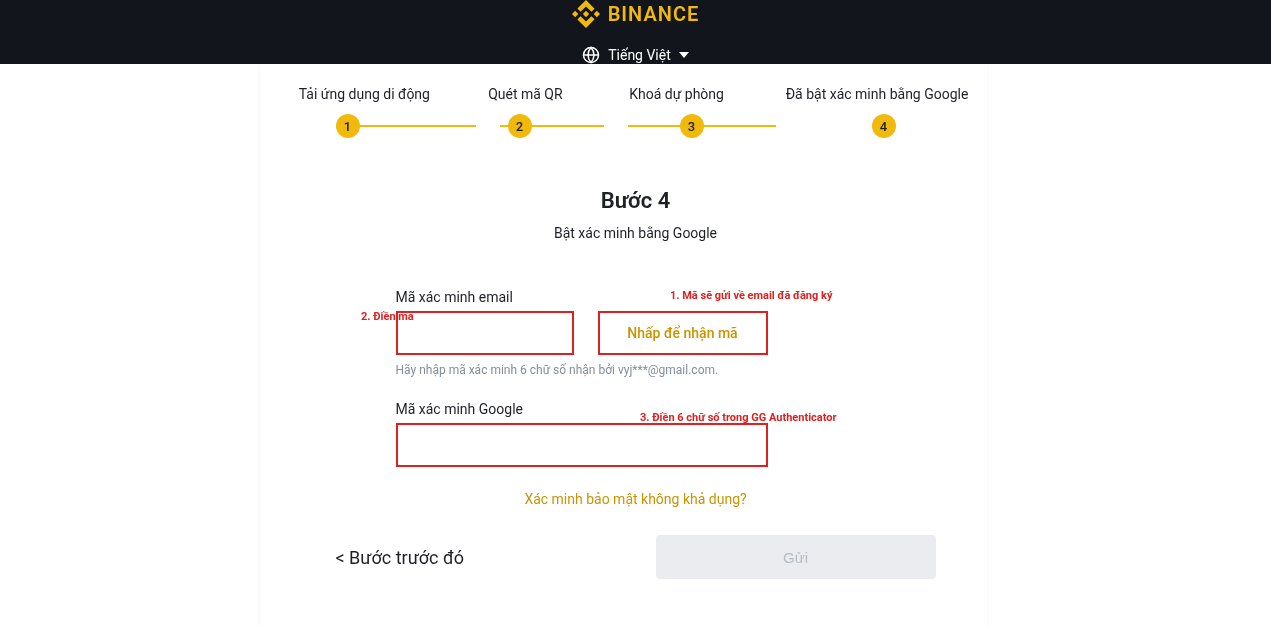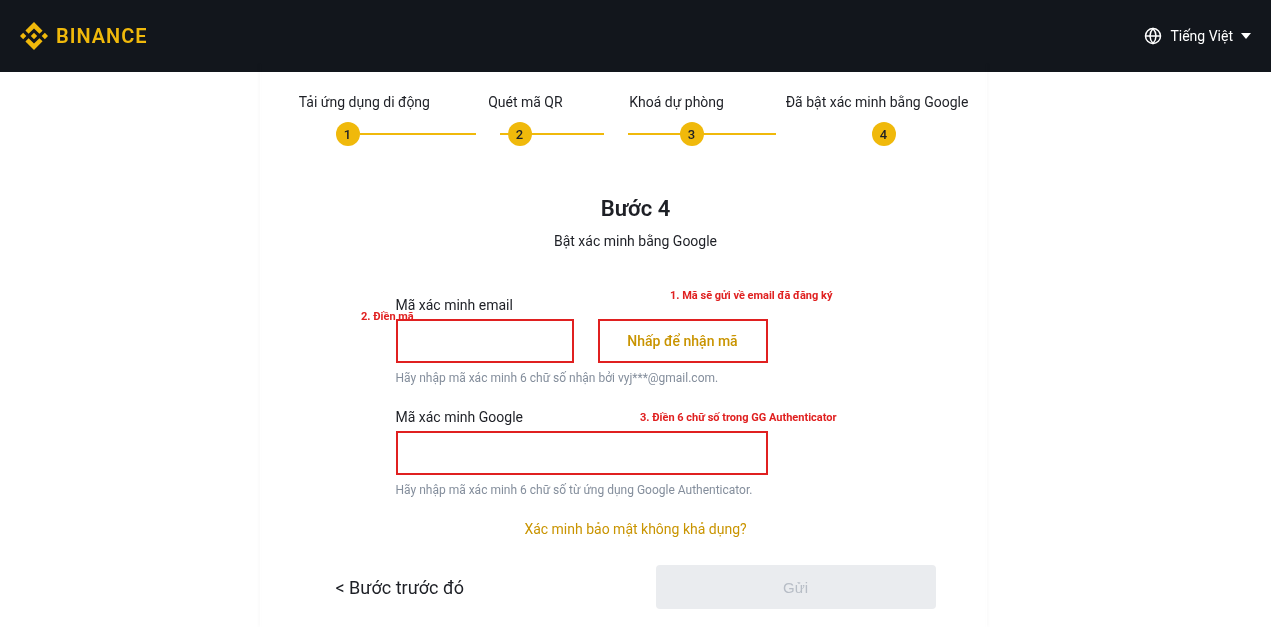--- a/index.html
+++ b/index.html
@@ -1,18 +1,18 @@
 <!DOCTYPE html>
 <html><head>
   <meta charset="utf-8">
   <style>
     * { margin: 0; padding: 0; box-sizing: border-box; }
     body { font-family: -apple-system, BlinkMacSystemFont, "Segoe UI", Roboto, Arial, sans-serif; background: #fff; width: 1271px; height: 627px; overflow: hidden; position: relative; }
 
-    .header { background: #12161c; height: 72px; display: flex; align-items: center; justify-content: space-between; padding: 0 20px; }
+    .header { background: #12161c; height: 64px; display: flex; align-items: center; justify-content: space-between; padding: 0 20px; flex-direction: column; }
     .logo { display: flex; align-items: center; gap: 8px; }
     .logo-icon { width: 28px; height: 28px; }
     .logo-text { color: #f0b90b; font-size: 20px; font-weight: 600; letter-spacing: 1px; }
     .lang-selector { display: flex; align-items: center; gap: 8px; color: #fff; font-size: 14px; cursor: pointer; }
     .globe-icon { width: 18px; height: 18px; }
     .caret-icon { width: 10px; height: 10px; }
 
     .main { background: #fff; display: flex; justify-content: center; }
     .content { width: 720px; padding-top: 22px; position: relative; }
 
@@ -107,21 +107,20 @@
         <div class="input-row">
           <div class="input-box input-email"></div>
           <div class="get-code-btn">Nhấp để nhận mã</div>
         </div>
         <div class="helper-text">Hãy nhập mã xác minh 6 chữ số nhận bởi vyj***@gmail.com.</div>
       </div>
 
       <div class="field-block">
         <div class="field-label">Mã xác minh Google</div>
         <div class="input-box input-google"></div>
-        <div class="helper-text">Hãy nhập mã xác minh 6 chữ số từ ứng dụng Google Authenticator.</div>
       </div>
 
       <a class="link-unavailable">Xác minh bảo mật không khả dụng?</a>
     </div>
 
     <div class="bottom-row">
       <span class="prev-link">&lt; Bước trước đó</span>
       <button class="submit-btn">Gửi</button>
     </div>
   </div>

